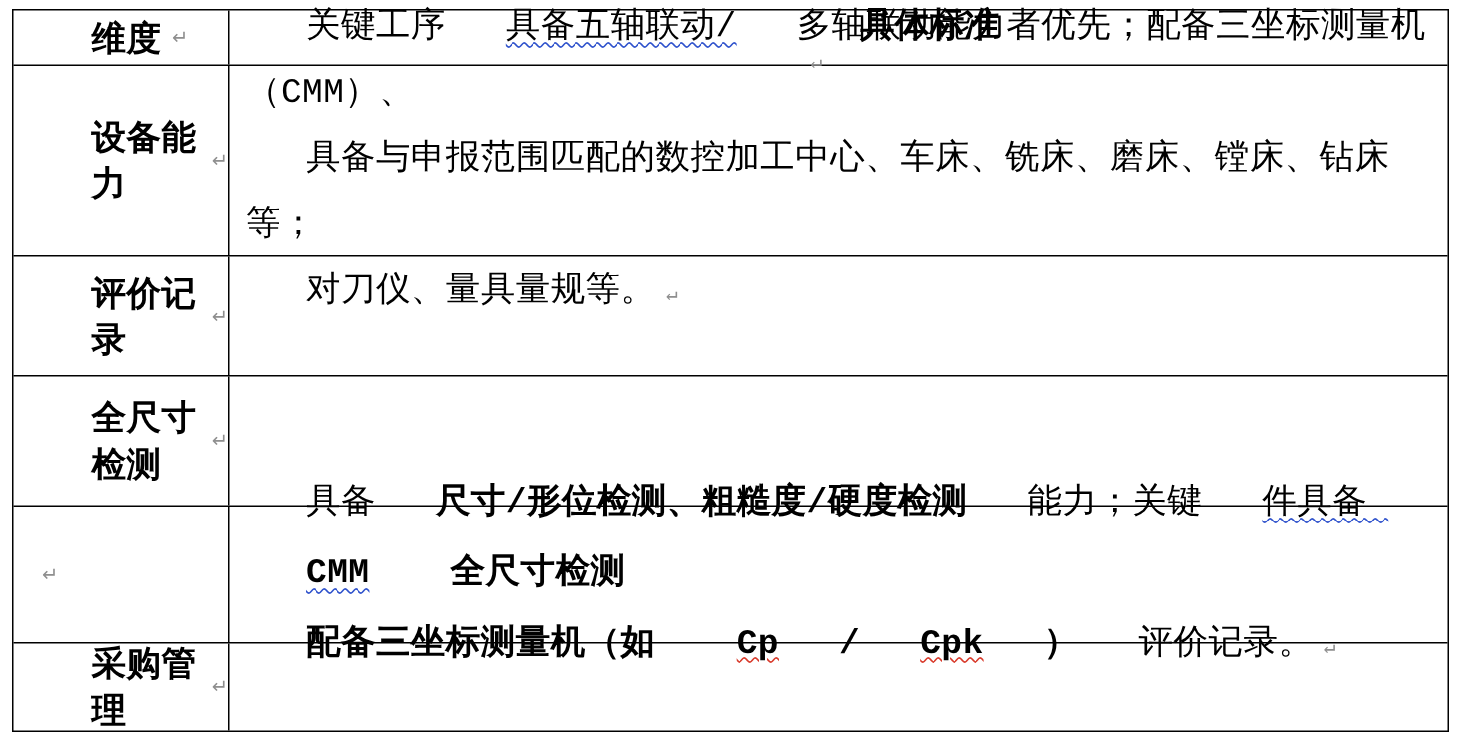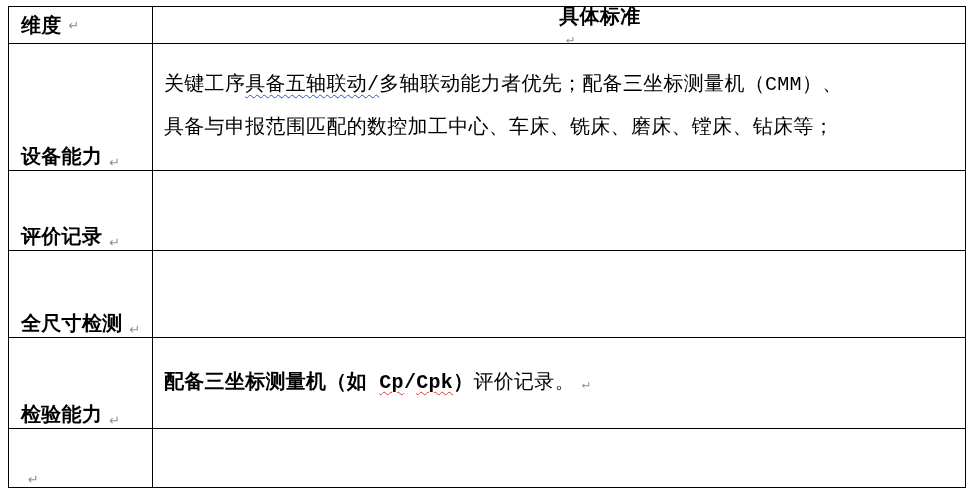--- a/index.html
+++ b/index.html
@@ -23,32 +23,33 @@
     width: 958px;
     border: 1.6px solid var(--border-color);
     background: #ffffff;
   }
   .tr { display: flex; border-top: 1.6px solid var(--border-color); }
   .tr:first-child { border-top: none; }
   .td { min-height: 100%; }
   .td.dim {
     flex: 0 0 144px;
     border-right: 1.6px solid var(--border-color);
-    display: flex; align-items: flex-end;
+    display: flex; align-items: center;
     padding-left: 12px;
   }
   .td.content {
     flex: 1 1 auto;
     display: flex; flex-direction: column; justify-content: center;
     padding-left: 11px; padding-right: 6px; font-family: Liberation Mono, monospace;
   }
   .txt {
-    font-size: 20px;
+    font-size: 23px;
     letter-spacing: 0.3px;
     line-height: inherit;
+    margin-left: 40px;
   }
   .b { font-weight: bold; }
   .line { white-space: pre-wrap; }
   .header-row { height: 36px; }
   .header-row .td { display: flex; align-items: center; }
   .row-0 { height: 127px; } .row-0 .line { line-height: 42px; }
   .row-1 { height: 80px;  } .row-1 .line { line-height: 40px; }
   .row-2 { height: 87px;  } .row-2 .line { line-height: 29px; }
   .row-3 { height: 91px;  } .row-3 .line { line-height: 45px; }
   .row-4 { height: 59px;  } .row-4 .line { line-height: 30px; }
@@ -92,41 +93,43 @@
   </div>
 
 <div class="tr row-0">
       <div class="td dim">
         <span class="txt b">设备能力</span>
         <span class="pilcrow">↵</span>
       </div>
       <div class="td content">
         <div class="line"><span class="txt">关键工序</span><span class="txt wavy-blue">具备五轴联动/</span><span class="txt">多轴联动能力者优先；配备三坐标测量机（CMM）、</span></div>
         <div class="line"><span class="txt">具备与申报范围匹配的数控加工中心、车床、铣床、磨床、镗床、钻床等；</span></div>
+        <div class="line"><span class="txt">对刀仪、量具量规等。</span><span class="pilcrow">↵</span></div>
       </div>
     </div>
     <div class="tr row-1">
       <div class="td dim">
         <span class="txt b">评价记录</span>
         <span class="pilcrow">↵</span>
       </div>
     </div>
     <div class="tr row-2">
       <div class="td dim">
         <span class="txt b">全尺寸检测</span>
         <span class="pilcrow">↵</span>
       </div>
     </div>
     <div class="tr row-3">
       <div class="td dim">
-        <span class="txt b">检验能力</span>
         <span class="pilcrow">↵</span>
       </div>
       <div class="td content">
+        <div class="line"><span class="txt">具备</span><span class="txt b">尺寸/形位检测、粗糙度/硬度检测</span><span class="txt">能力；关键</span><span class="txt wavy-blue">件具备 </span><span class="txt b wavy-blue">CMM</span><span class="txt b"> 全尺寸检测</span></div>
         <div class="line"><span class="txt b">配备三坐标测量机（如 </span><span class="txt b wavy-red">Cp</span><span class="txt b">/</span><span class="txt b wavy-red">Cpk</span><span class="txt b">）</span><span class="txt">评价记录。</span><span class="pilcrow">↵</span></div>
       </div>
     </div>
     <div class="tr row-4">
       <div class="td dim">
+        <span class="txt b">采购管理</span>
         <span class="pilcrow">↵</span>
       </div>
     </div>
   </div>
 
 </body></html>

